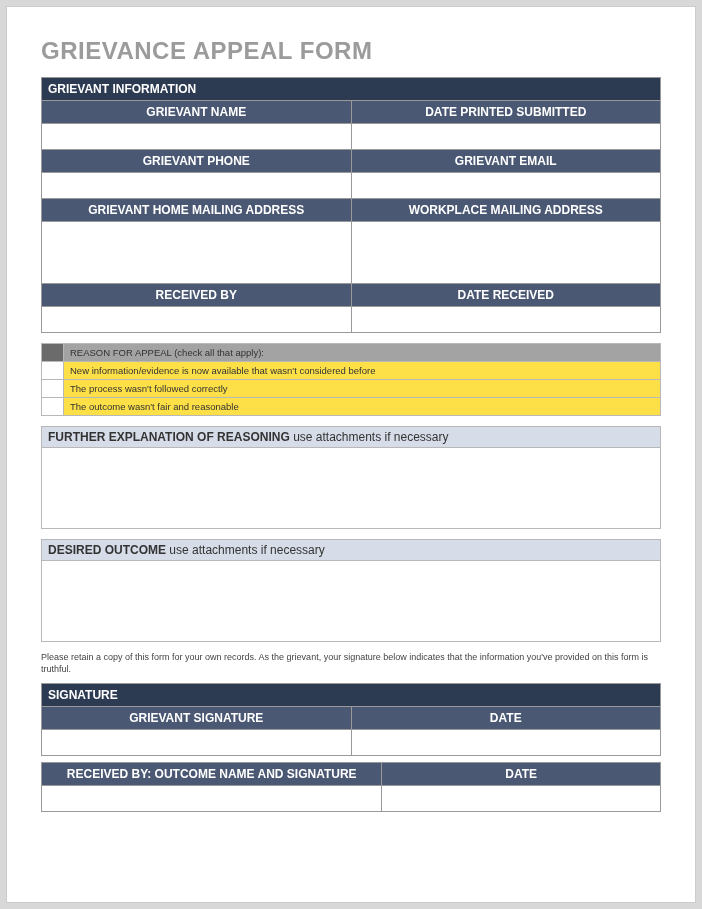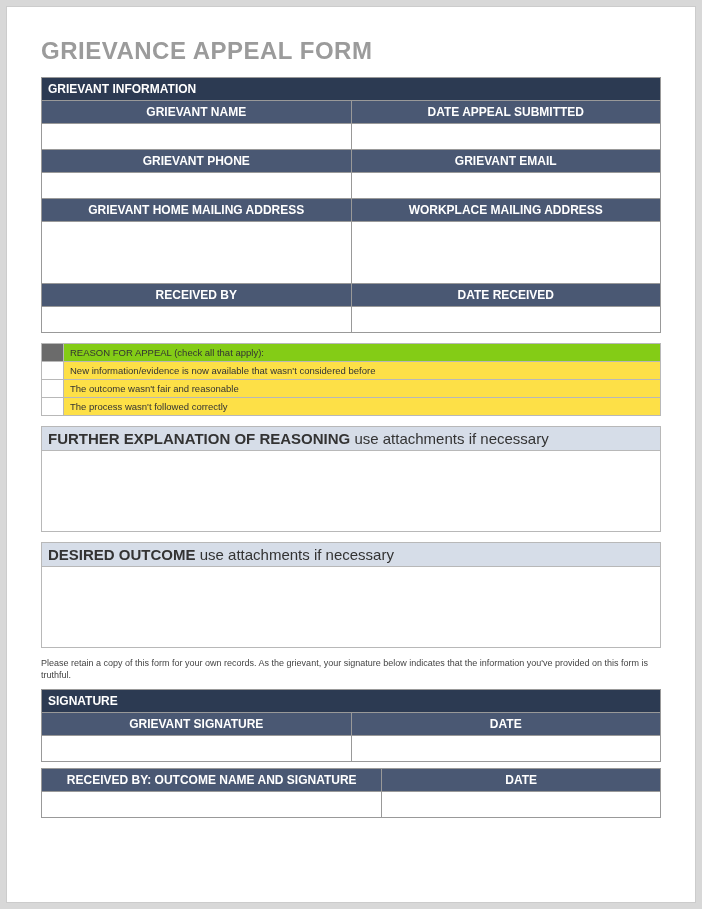--- a/index.html
+++ b/index.html
@@ -70,31 +70,31 @@
     height: 16px;
   }
   table.reasons td.check {
     width: 22px;
     background: #fff;
   }
   table.reasons tr.head td.check {
     background: #6b6b6b;
   }
   table.reasons tr.head td.lbl {
-    background: #84cc16;
+    background: #a3a3a3;
   }
 
   .box {
     width: 100%;
     border: 1px solid #b8b8b8;
     margin-top: 10px;
   }
   .box-head {
     background: #d6dde8;
-    font-size: 15px;
+    font-size: 12px;
     padding: 3px 6px;
     color: #333;
     border-bottom: 1px solid #b8b8b8;
   }
   .box-head b { font-weight: bold; }
   .box-body {
     background: #fff;
     height: 80px;
   }
 
@@ -113,21 +113,21 @@
 <div class="page">
   <div class="title">GRIEVANCE APPEAL FORM</div>
 
   <table class="form">
     <tbody>
         <tr>
           <td class="hdr-dark" colspan="2">GRIEVANT INFORMATION</td>
         </tr>
     <tr>
       <td class="hdr-mid" style="width:55%">GRIEVANT NAME</td>
-      <td class="hdr-mid">DATE APPEAL SUBMITTED</td>
+      <td class="hdr-mid">DATE PRINTED SUBMITTED</td>
     </tr>
     <tr>
       <td class="cell-white h-sm"></td>
       <td class="cell-white h-sm"></td>
     </tr>
     <tr>
       <td class="hdr-mid">GRIEVANT PHONE</td>
       <td class="hdr-mid">GRIEVANT EMAIL</td>
     </tr>
     <tr>
@@ -160,25 +160,25 @@
         <tr class="head">
       <td class="check"></td>
       <td class="lbl">REASON FOR APPEAL (check all that apply):</td>
     </tr>
     <tr>
       <td class="check"></td>
       <td>New information/evidence is now available that wasn't considered before</td>
     </tr>
     <tr>
       <td class="check"></td>
+      <td>The process wasn't followed correctly</td>
+    </tr>
+    <tr>
+      <td class="check"></td>
       <td>The outcome wasn't fair and reasonable</td>
-    </tr>
-    <tr>
-      <td class="check"></td>
-      <td>The process wasn't followed correctly</td>
     </tr>
   </tbody>
     </table>
 
   <div class="box">
     <div class="box-head">
       <b>FURTHER EXPLANATION OF REASONING</b>
       <span>use attachments if necessary</span>
     </div>
     <div class="box-body"></div>

